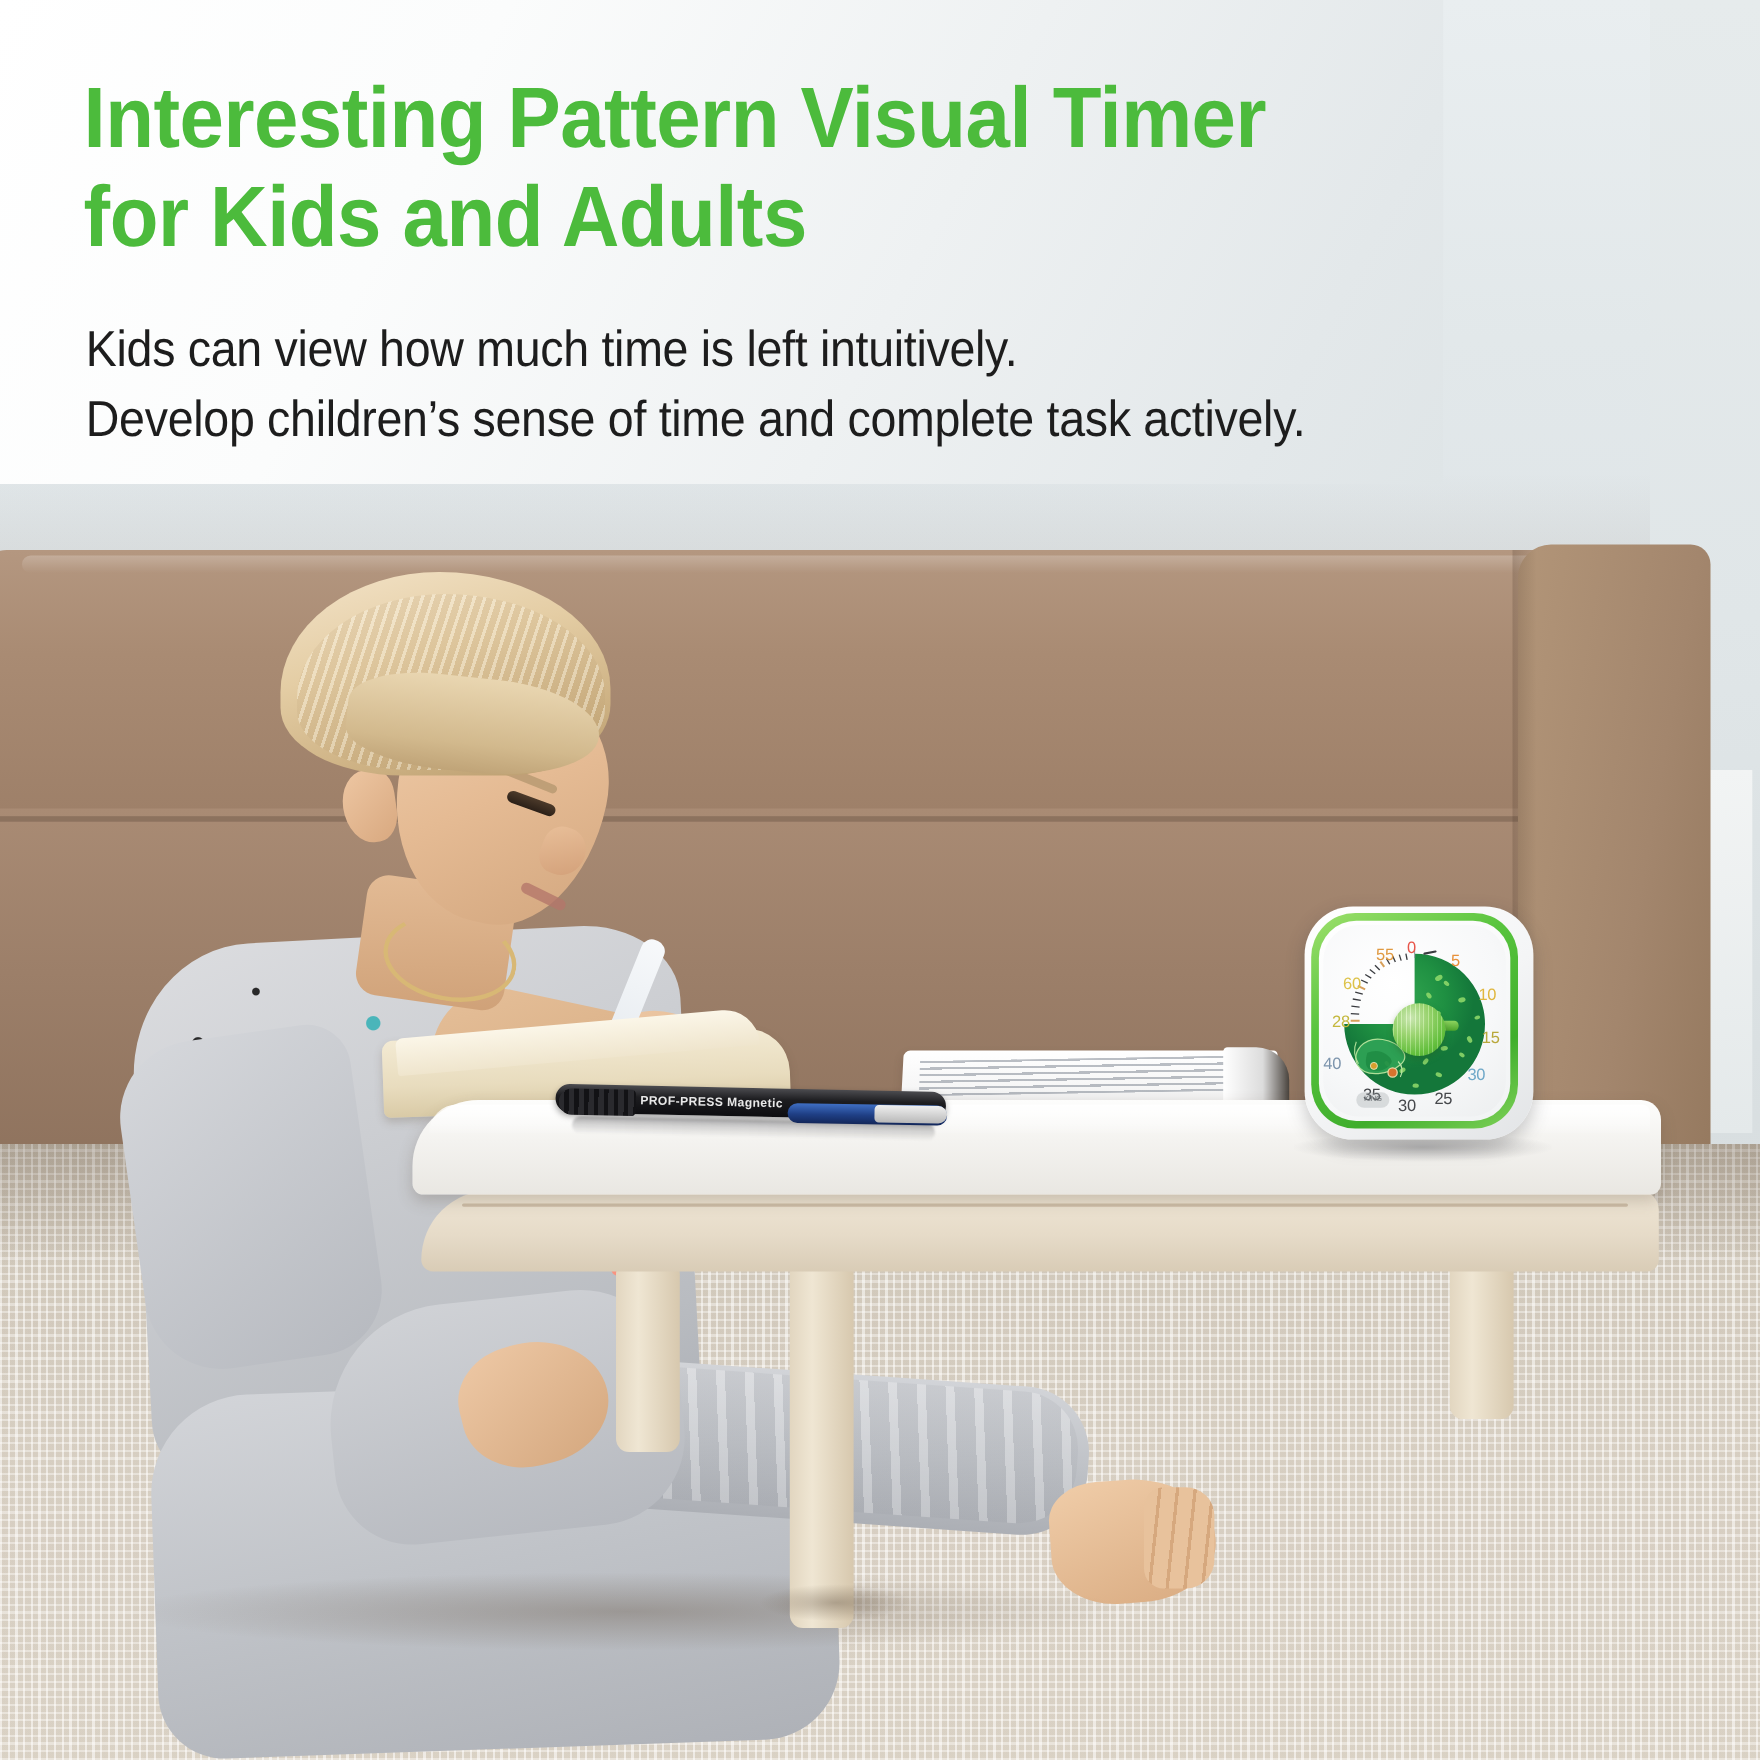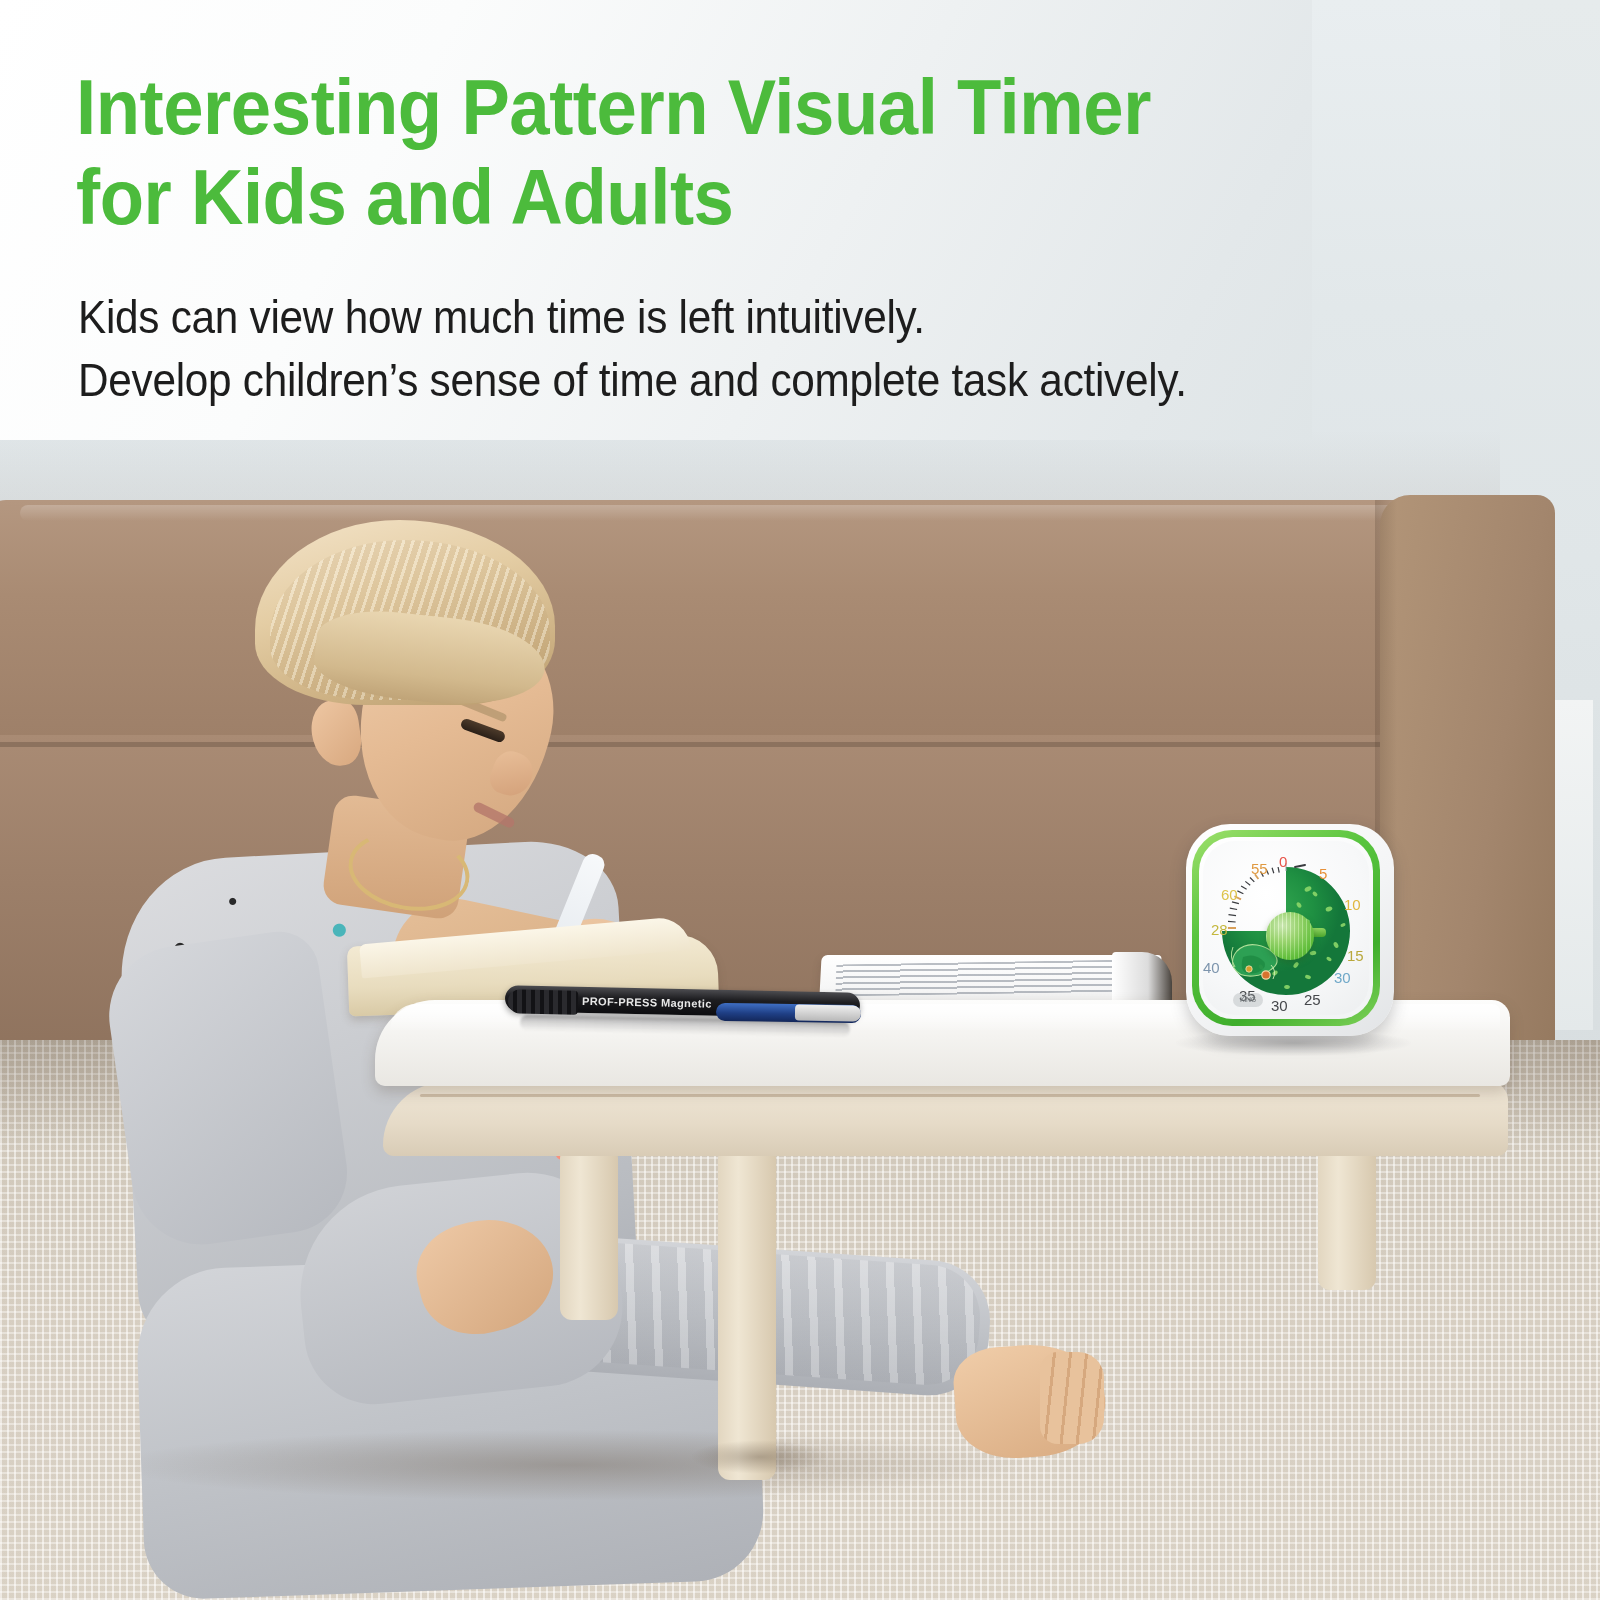--- a/index.html
+++ b/index.html
@@ -609,21 +609,21 @@
 
           <g>
             <line x1="92" y1="26" x2="102" y2="24" stroke="#3a3c40" stroke-width="2" stroke-linecap="round"></line>
             <line x1="83" y1="22" x2="83" y2="30" stroke="#9aa0a5" stroke-width="1"></line>
           </g>
         </svg>
 
         <div class="numlabel" style="left: 76px; top: 12px; color: rgb(232, 85, 74);">0</div>
         <div class="numlabel" style="left: 116px; top: 24px; color: rgb(232, 145, 58);">5</div>
         <div class="numlabel" style="left: 141px; top: 55px; color: rgb(224, 183, 63);">10</div>
-        <div class="numlabel" style="left: 144px; top: 94px; color: rgb(185, 168, 60); margin-top: 12px;">15</div>
+        <div class="numlabel" style="left: 144px; top: 94px; color: rgb(185, 168, 60);">15</div>
         <div class="numlabel" style="left: 131px; top: 128px; color: rgb(111, 168, 200);">30</div>
         <div class="numlabel" style="left: 101px; top: 150px; color: rgb(70, 72, 76);">25</div>
         <div class="numlabel" style="left: 68px; top: 156px; color: rgb(70, 72, 76); text-align: right;">30</div>
         <div class="numlabel" style="left: 36px; top: 146px; color: rgb(70, 72, 76);">35</div>
         <div class="numlabel" style="left: 0; top: 118px; color: rgb(125, 149, 173); text-align: center;">40</div>
         <div class="numlabel" style="left: 8px; top: 80px; color: rgb(196, 184, 62);">28</div>
         <div class="numlabel" style="left: 18px; top: 45px; color: rgb(221, 195, 74);">60</div>
         <div class="numlabel" style="left: 48px; top: 19px; color: rgb(224, 154, 66);">55</div>
 
         <div class="timer-logo">KING</div>

